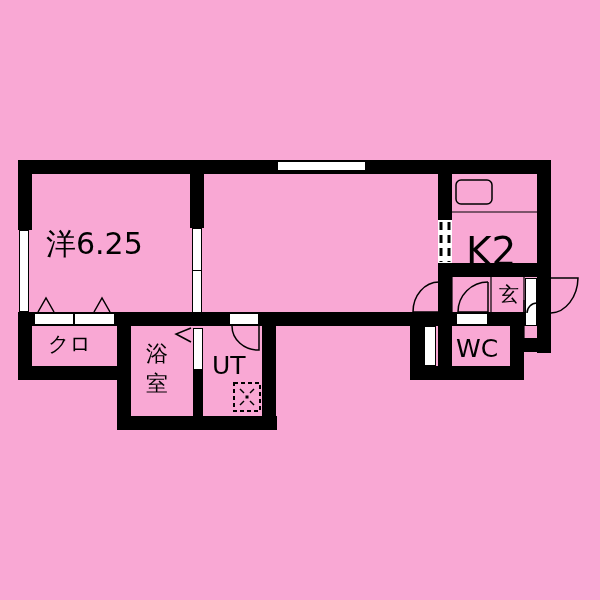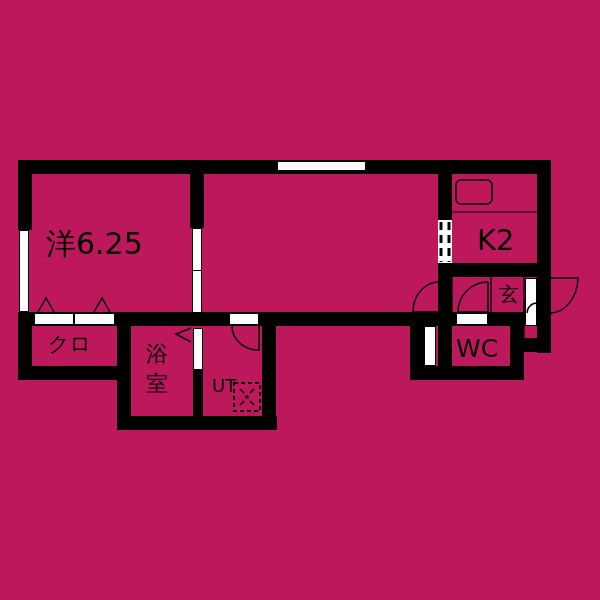--- a/index.html
+++ b/index.html
@@ -1,16 +1,16 @@
 <!DOCTYPE html>
 <html><head>
 <meta charset="utf-8">
 <style>
   html,body{margin:0;padding:0;background:#fff;}
-  #canvas{position:relative;width:600px;height:600px;background:#be185d;overflow:hidden;font-family:"DejaVu Sans","Liberation Sans",sans-serif;}
+  #canvas{position:relative;width:600px;height:600px;background:#f9a8d4;overflow:hidden;font-family:"DejaVu Sans","Liberation Sans",sans-serif;}
   .w{position:absolute;background:#000;}
   .win{position:absolute;background:#fff;border:1.5px solid #000;box-sizing:border-box;}
   .lbl{position:absolute;color:#000;white-space:nowrap;line-height:1;}
   svg{position:absolute;left:0;top:0;}
 </style>
 </head>
 <body>
 
 <div id="canvas">
 
@@ -80,20 +80,20 @@
 
     <path d="M 488 312 L 458 312 A 30 30 0 0 1 488 282" fill="none" stroke="#000" stroke-width="1.5"></path>
     <line x1="488" y1="282" x2="488" y2="312" stroke="#000" stroke-width="1.5"></line>
 
     <path d="M 551 278 L 578 278 A 28 36 0 0 1 551 313" fill="none" stroke="#000" stroke-width="1.5"></path>
     <path d="M 527 313 A 10 10 0 0 1 537 303" fill="none" stroke="#000" stroke-width="1.5"></path>
     <line x1="524" y1="300" x2="524" y2="340" stroke="#000" stroke-width="1.2"></line>
   </svg>
 
   <div class="lbl" style="left:46px;top:229px;font-size:30px;">洋6.25</div>
-  <div class="lbl" style="left:466px;top:226px;font-size:29px;margin-left:11px;">K2</div>
+  <div class="lbl" style="left:466px;top:232px;font-size:39px;">K2</div>
   <div class="lbl" style="left:48px;top:334px;font-size:21px;">クロ</div>
   <div class="lbl" style="left:146px;top:343px;font-size:22px;">浴</div>
   <div class="lbl" style="left:146px;top:373px;font-size:22px;">室</div>
-  <div class="lbl" style="left:212px;top:353px;font-size:18px;margin-top:24px;">UT</div>
+  <div class="lbl" style="left:212px;top:353px;font-size:25px;">UT</div>
   <div class="lbl" style="left:499px;top:284px;font-size:20px;">玄</div>
   <div class="lbl" style="left:456px;top:336px;font-size:25px;">WC</div>
 </div>
 
 </body></html>

